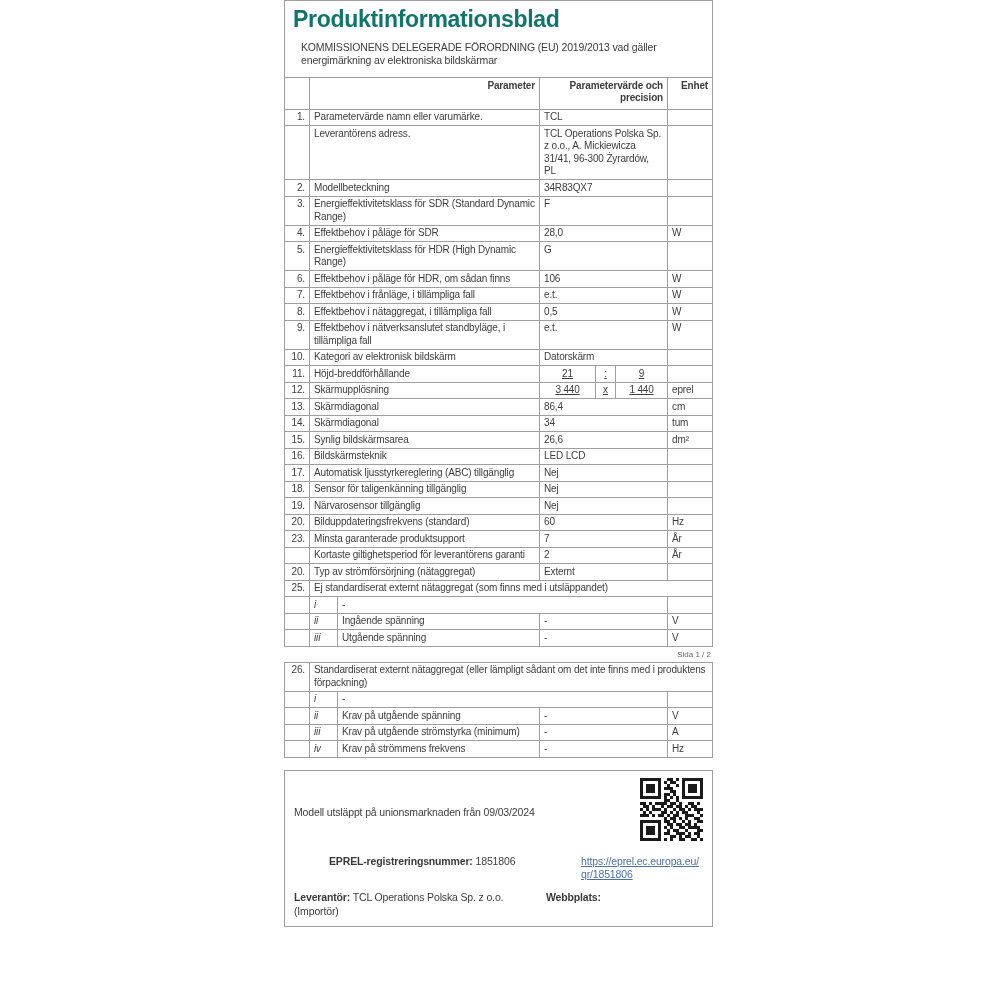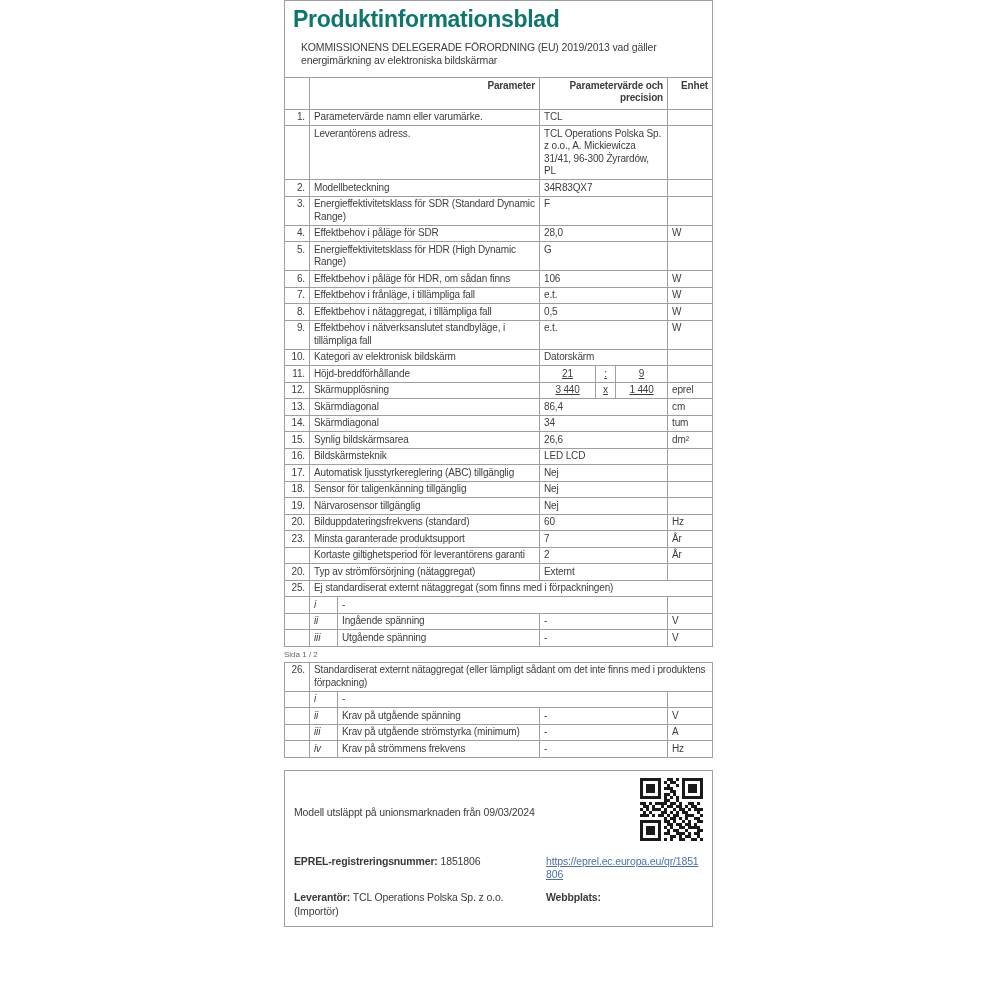--- a/index.html
+++ b/index.html
@@ -12,29 +12,29 @@
   
   table.ptable{border-collapse:collapse;table-layout:fixed;width:429px;letter-spacing:-0.15px;}
   .ptable td,.ptable th{border:1px solid #9f9f9f;padding:1.5px 4px;vertical-align:top;
     font-size:10px;line-height:1.25;overflow:hidden;}
   .ptable th{text-align:right;font-weight:bold;padding-bottom:4px;margin-left:44px;}
   .c-num{text-align:right;padding-right:6px;}
   .roman{font-style:italic;padding-left:5px;}
   .v-left{text-align:left;}
   .v-right{text-align:left;}
   .v-center{text-align:center;text-decoration:underline;}
-  .page-ind{font-size:8px;color:#666;margin:3px 2px 3px 0;letter-spacing:0;}
+  .page-ind{font-size:8px;color:#666;text-align:right;margin:3px 2px 3px 0;letter-spacing:0;}
   
   .footer-box{border:1px solid #9f9f9f;margin-top:12px;padding:7px 9px 8px 9px;box-sizing:border-box;
     font-size:10.5px;letter-spacing:-0.15px;}
   .fb-top{display:flex;justify-content:space-between;align-items:center;}
   .released{padding-top:6px;}
   .qr-wrap{width:63px;height:63px;}
   .frow{display:flex;margin-top:9px;line-height:1.3;}
-  .frow.first{margin-top:14px;}
+  .frow.first{margin-top:14px;margin-left:35px;}
   .fl{width:252px;padding-right:6px;box-sizing:border-box;}
   .fr{flex:1;}
   b{color:#3a3a3a;}
   a.link{color:#4a72a8;text-decoration:underline;cursor:pointer;}
   .brk{word-break:break-all;}
 </style>
 </head>
 <body>
 
 <div class="doc">
@@ -206,21 +206,21 @@
           <td>År</td>
         </tr>
         <tr>
           <td class="c-num">20.</td>
           <td colspan="2">Typ av strömförsörjning (nätaggregat)</td>
           <td class="v-left" colspan="3">Externt</td>
           <td></td>
         </tr>
         <tr>
           <td class="c-num">25.</td>
-          <td colspan="6">Ej standardiserat externt nätaggregat (som finns med i förpackningen)</td>
+          <td colspan="6">Ej standardiserat externt nätaggregat (som finns med i utsläppandet)</td>
         </tr>
         <tr>
           <td class="c-num"></td>
           <td class="roman">i</td>
           <td class="v-left" colspan="4">-</td>
           <td></td>
         </tr>
         <tr>
           <td class="c-num"></td>
           <td class="roman">ii</td>

